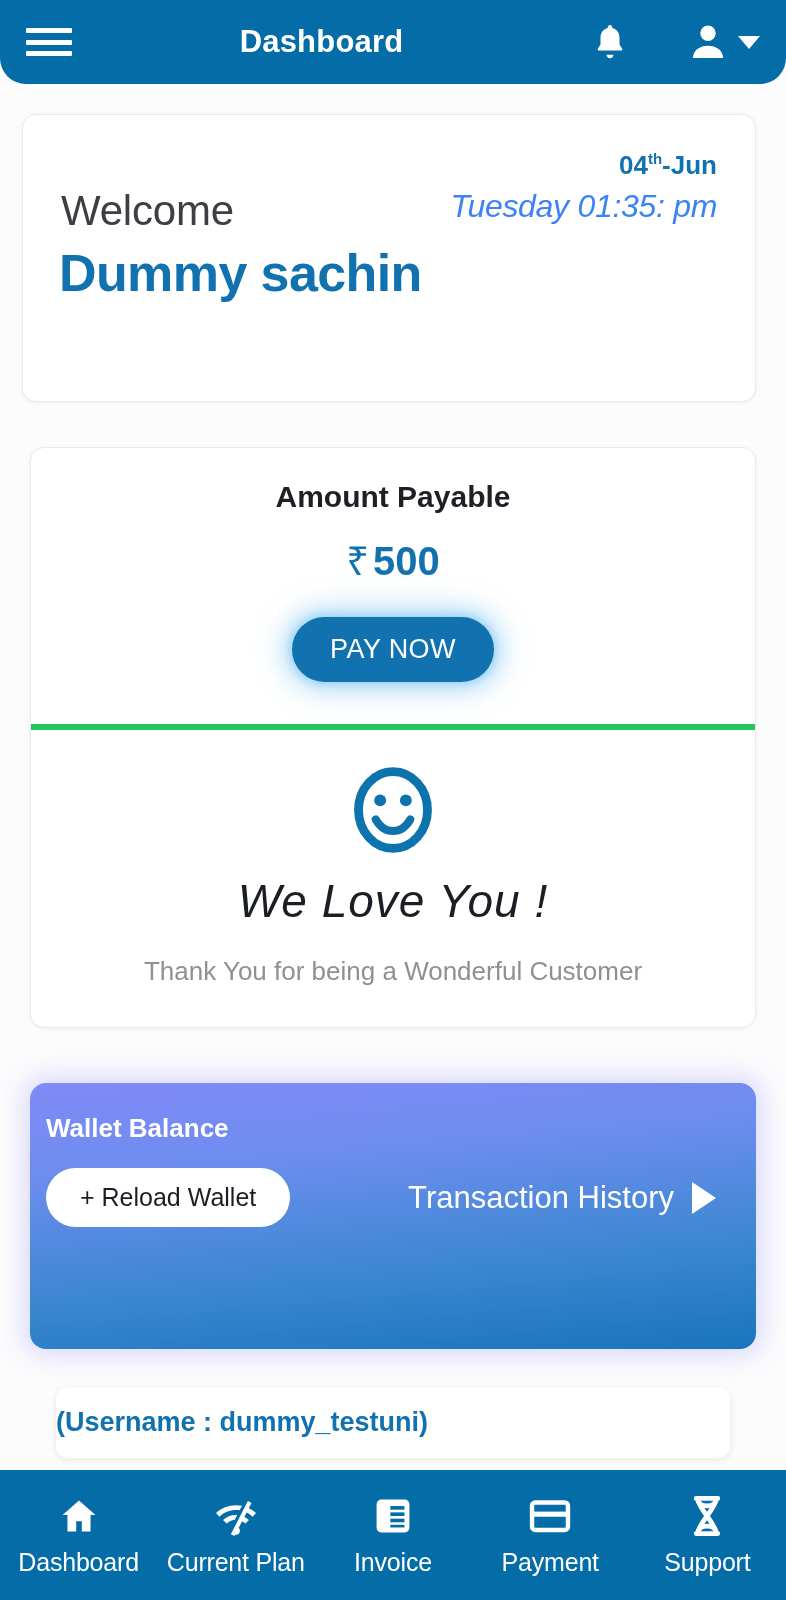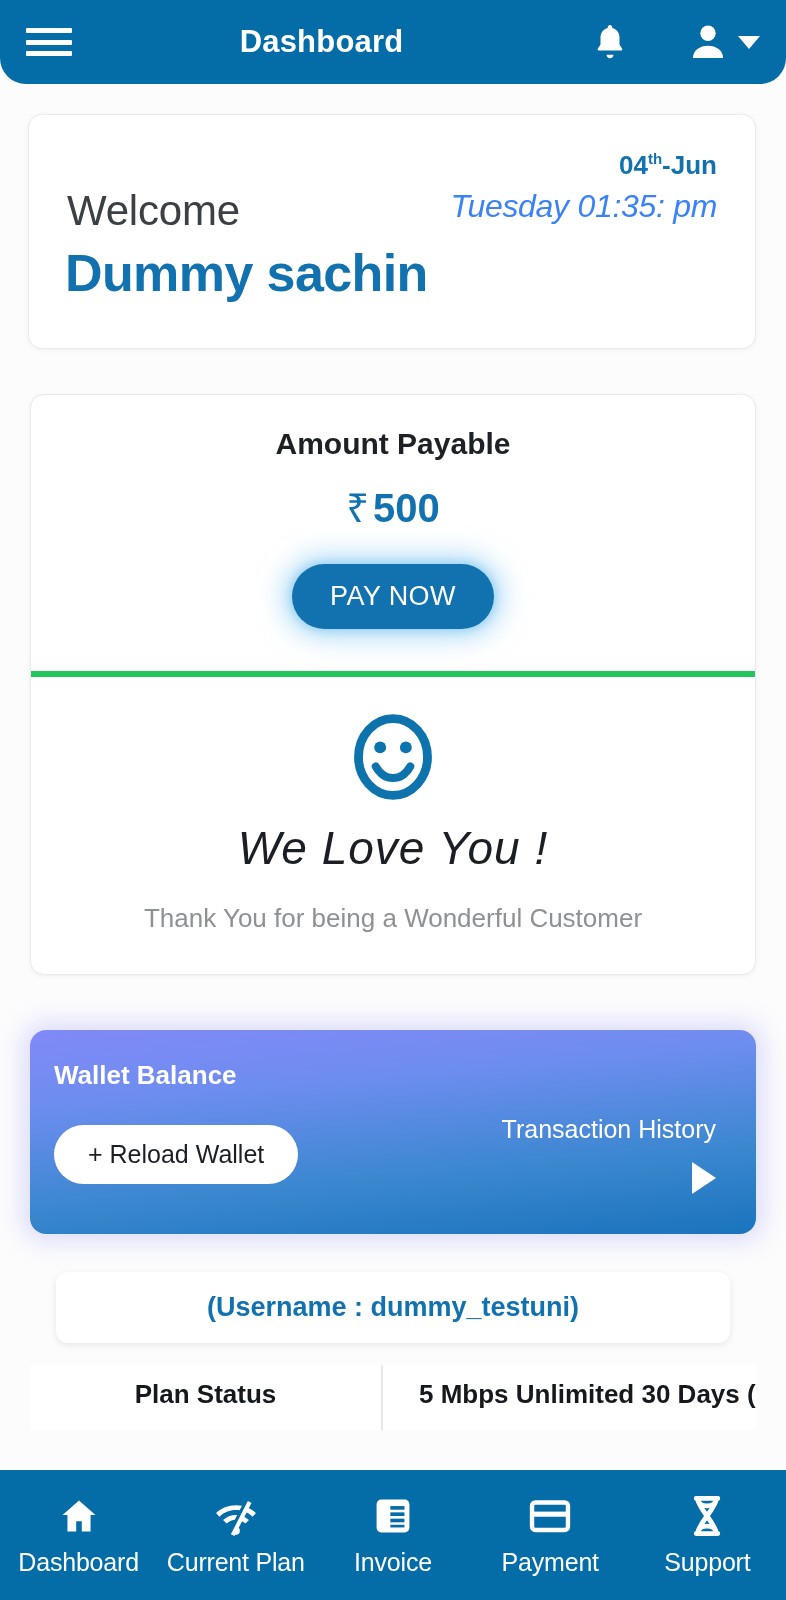--- a/index.html
+++ b/index.html
@@ -65,22 +65,22 @@
 
   
   .card {
     background: #ffffff;
     border: 1px solid #e9eaec;
     border-radius: 14px;
     box-shadow: 0 1px 5px rgba(0,0,0,.055);
   }
 
   .welcome-card {
-    margin: 30px 30px 0 28px;
-    height: 235px;
+    margin: 30px 30px 0 22px;
+    height: 288px;
     position: relative;
     padding: 28px 36px;
   }
   .date-block {
     position: absolute;
     top: 36px; right: 38px;
     text-align: right;
   }
   .date-main {
     color: #1272b0;
@@ -167,24 +167,24 @@
     margin-top: 28px;
     font-size: 26px;
     color: #8d9094;
   }
 
   
   .wallet-card {
     margin: 55px 30px 0 30px;
     border-radius: 16px;
     background: linear-gradient(175deg, #8189f7 0%, #6e8df0 28%, #3a87cf 68%, #1a74bc 100%);
-    padding: 30px 32px 28px 24px;
+    padding: 30px 32px 28px 16px;
     position: relative;
     box-shadow: 0 0 24px 8px rgba(150,150,250,.30);
-    height: 204px;
+    height: 266px;
   }
   .wallet-label {
     color: #ffffff;
     font-size: 26px;
     font-weight: bold;
   }
   .wallet-amount {
     color: #ffffff;
     font-size: 48px;
     font-weight: 400;
@@ -202,42 +202,40 @@
     color: #1b1f25;
     font-size: 25px;
     border: none;
     border-radius: 34px;
     padding: 15px 34px;
     cursor: pointer;
     font-family: "Liberation Sans", sans-serif;
   }
   .history-link {
     display: flex;
-    align-items: flex-end;
+    align-items: center;
     gap: 18px;
     color: #ffffff;
-    font-size: 25px;
+    font-size: 31px;
     cursor: pointer;
     margin-right: 8px;
-    flex-direction: column;
   }
   .tri-right {
     width: 0; height: 0;
     border-top: 16px solid transparent;
     border-bottom: 16px solid transparent;
     border-left: 24px solid #ffffff;
   }
 
   
   .user-card {
     margin: 38px 56px 0 56px;
     background: #ffffff;
     border-radius: 12px;
     box-shadow: 0 2px 7px rgba(0,0,0,.09);
-    text-align: center;
     padding: 20px 0;
   }
   .user-text {
     color: #1272b0;
     font-size: 27px;
     font-weight: bold;
   }
 
   .plan-table {
     margin: 22px 30px 0 30px;

